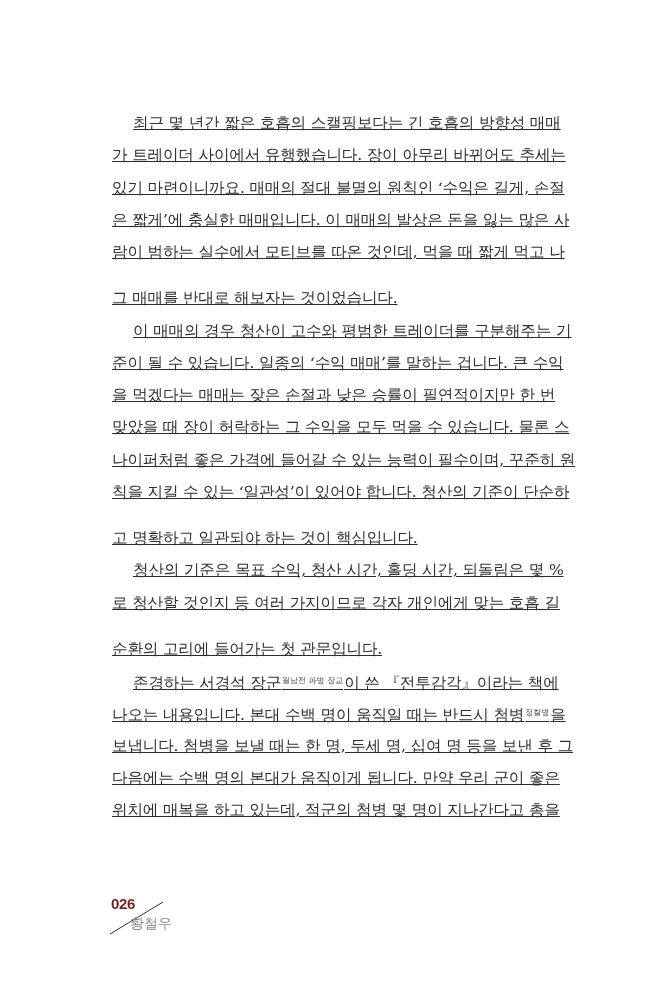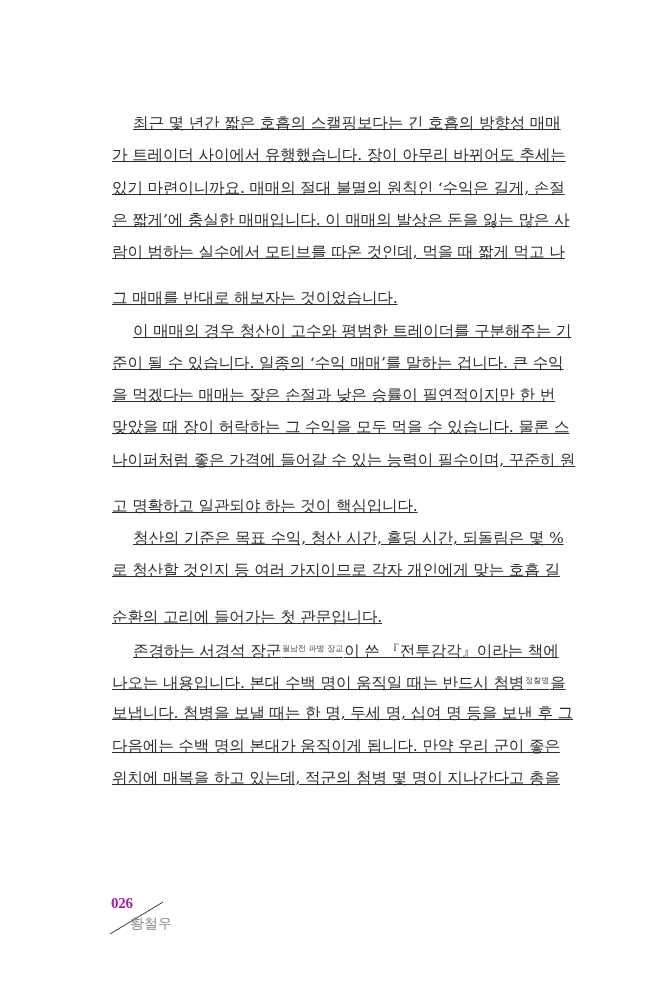--- a/index.html
+++ b/index.html
@@ -59,24 +59,24 @@
       position: absolute;
       left: 108px;
       top: 893px;
       width: 70px;
       height: 50px;
     }
     .page-number {
       position: absolute;
       left: 3px;
       top: 2px;
-      font-family: Liberation Serif, serif;
+      font-family: Liberation Sans, sans-serif;
       font-weight: bold;
       font-size: 15px;
-      color: #a21caf;
+      color: #7f1d1d;
       letter-spacing: -0.3px;
     }
     .author {
       position: absolute;
       left: 22px;
       top: 22px;
       font-family: "DejaVu Sans", "Liberation Sans", sans-serif;
       font-size: 14px;
       color: #8a8a8a;
     }
@@ -99,20 +99,21 @@
     <span class="line">있기 마련이니까요. 매매의 절대 불멸의 원칙인 ‘수익은 길게, 손절</span>
     <span class="line">은 짧게’에 충실한 매매입니다. 이 매매의 발상은 돈을 잃는 많은 사</span>
     <span class="line">람이 범하는 실수에서 모티브를 따온 것인데, 먹을 때 짧게 먹고 나</span>
     <span class="line last">그 매매를 반대로 해보자는 것이었습니다.</span>
 
     <span class="line indent">이 매매의 경우 청산이 고수와 평범한 트레이더를 구분해주는 기</span>
     <span class="line">준이 될 수 있습니다. 일종의 ‘수익 매매’를 말하는 겁니다. 큰 수익</span>
     <span class="line">을 먹겠다는 매매는 잦은 손절과 낮은 승률이 필연적이지만 한 번</span>
     <span class="line">맞았을 때 장이 허락하는 그 수익을 모두 먹을 수 있습니다. 물론 스</span>
     <span class="line">나이퍼처럼 좋은 가격에 들어갈 수 있는 능력이 필수이며, 꾸준히 원</span>
+    <span class="line">칙을 지킬 수 있는 ‘일관성’이 있어야 합니다. 청산의 기준이 단순하</span>
     <span class="line last">고 명확하고 일관되야 하는 것이 핵심입니다.</span>
 
     <span class="line indent">청산의 기준은 목표 수익, 청산 시간, 홀딩 시간, 되돌림은 몇 %</span>
     <span class="line">로 청산할 것인지 등 여러 가지이므로 각자 개인에게 맞는 호흡 길</span>
     <span class="line last">순환의 고리에 들어가는 첫 관문입니다.</span>
 
     <span class="line indent">
       <span>존경하는 서경석 장군</span><span class="sup">월남전 파병 장교</span><span>이 쓴 『전투감각』이라는 책에</span>
     </span>
     <span class="line">

